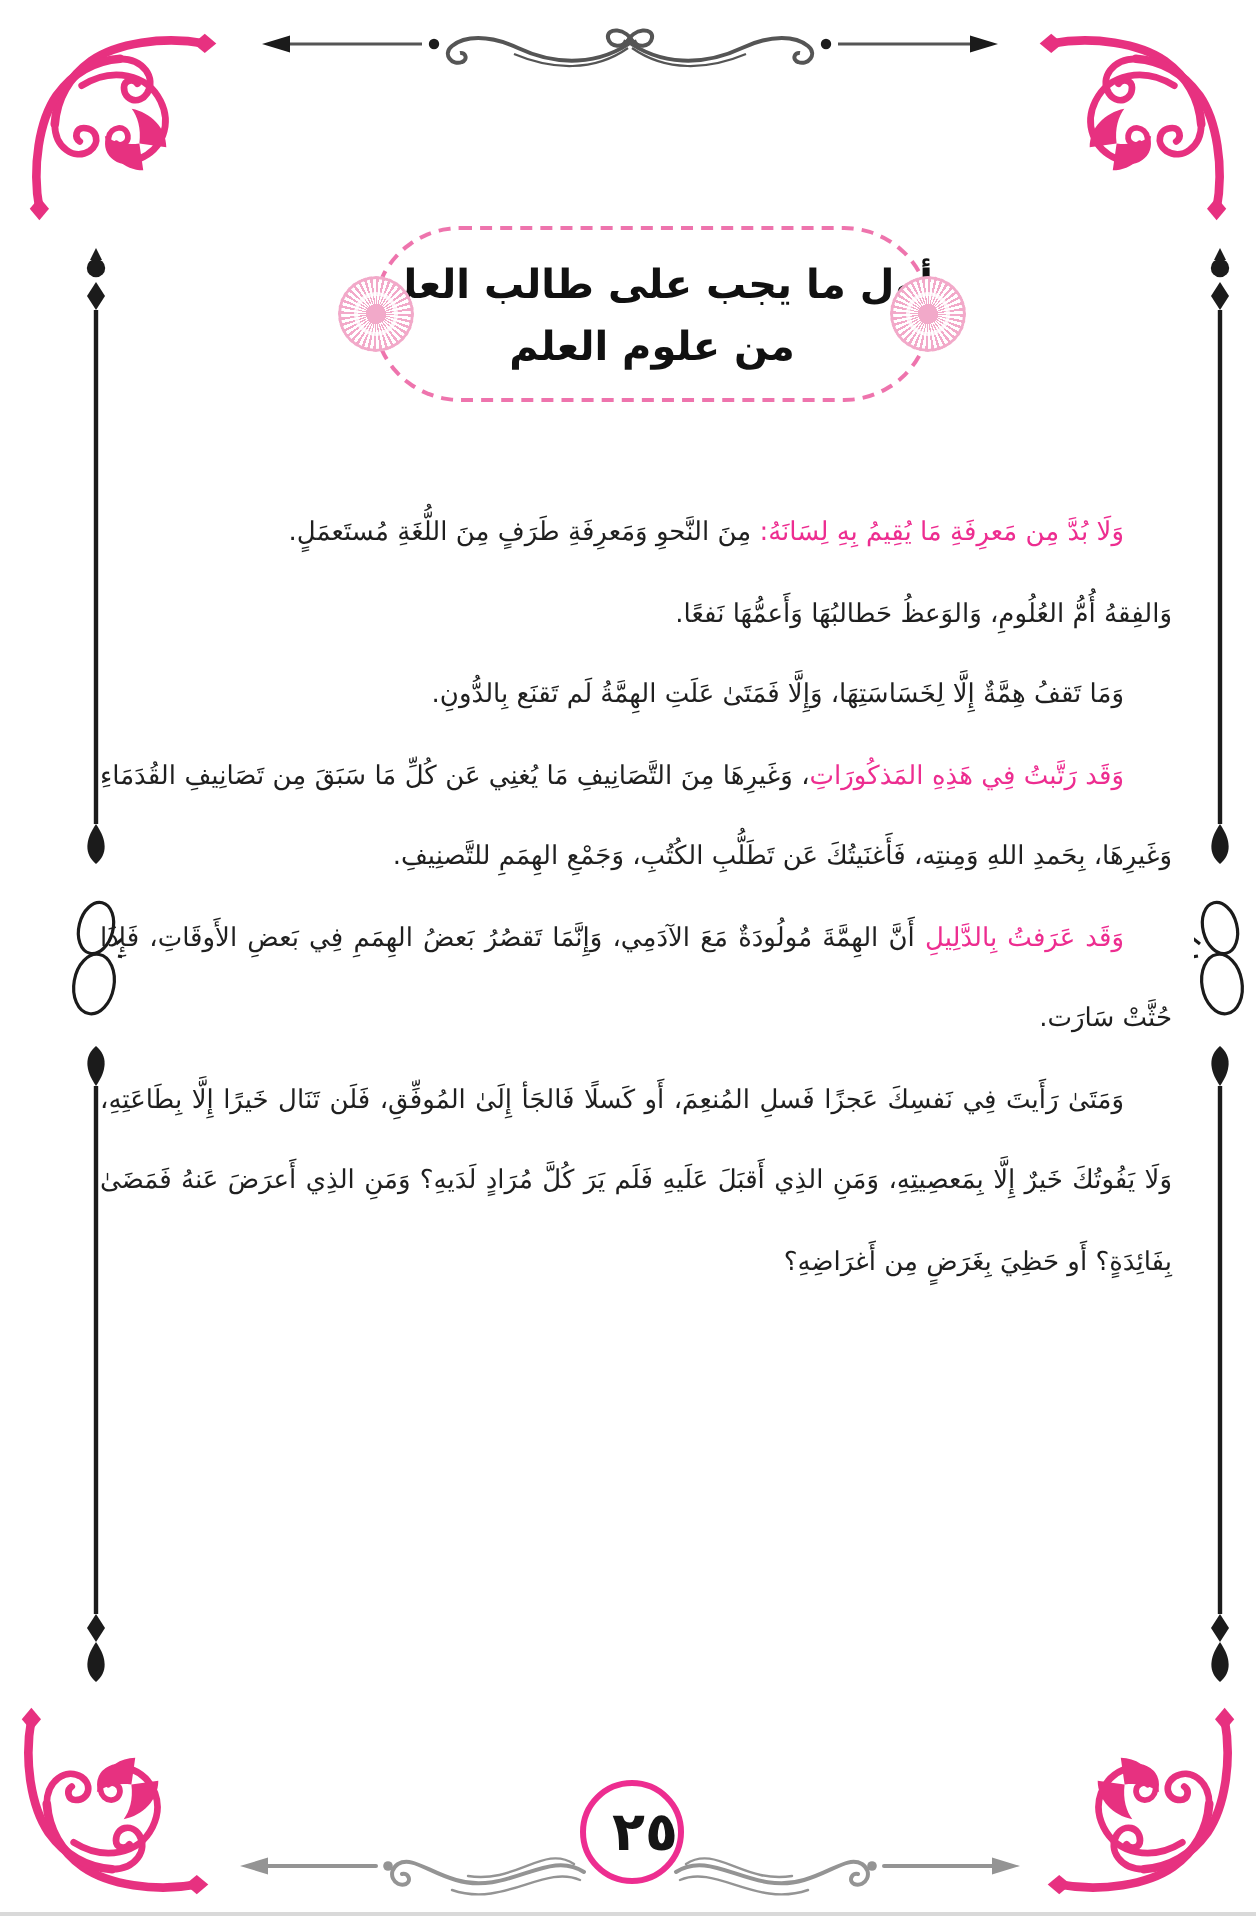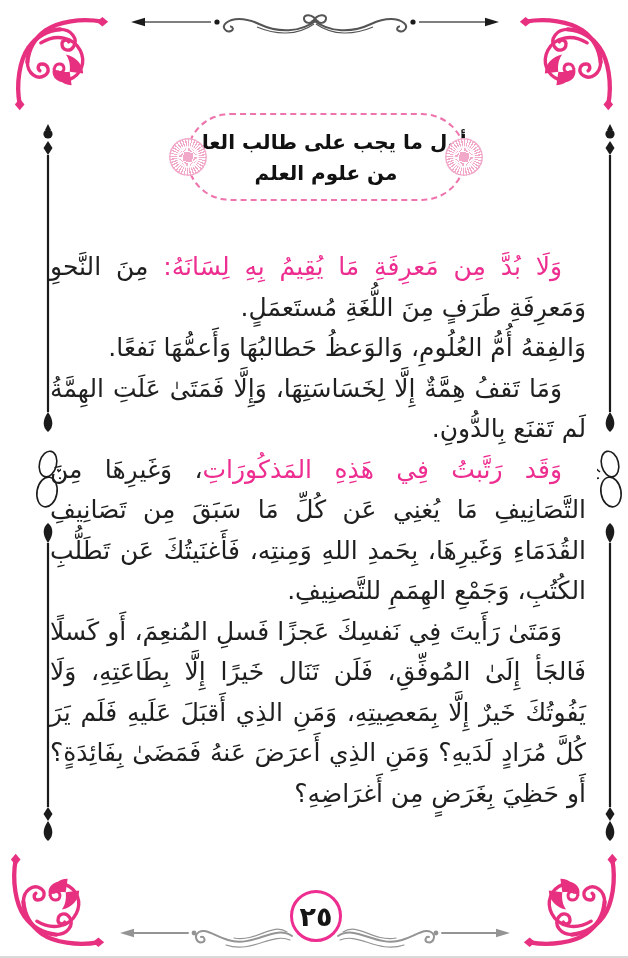--- a/index.html
+++ b/index.html
@@ -76,31 +76,31 @@
     content:"";position:absolute;inset:8px;border-radius:50%;
     border:2px solid rgba(255,255,255,.8);
   }
   .rosette.left{left:-19px;}
   .rosette.right{right:-19px;}
 
   
   .body-text{
     position:absolute;right:42px;left:50px;top:247px;
     direction:rtl;text-align:justify;
-    font-size:25px;line-height:40.5px;color:var(--text-ink);
+    font-size:13px;line-height:40.5px;color:var(--text-ink);
   }
   .para{margin:0;}
   .para.indent{text-indent:24px;}
   .seg.pink{color:var(--accent-pink);}
 
   
   .page-number-badge{
     position:absolute;left:290px;top:890px;width:52px;height:52px;
     border-radius:50%;border:3px solid var(--accent-pink);
-    background:#fff;display:flex;align-items:center;justify-content:center;
+    background:#fff;display:flex;align-items:center;justify-content:flex-end;
     z-index:2;
   }
   .page-number-badge span{
     font-size:27px;font-weight:bold;color:#151515;line-height:1;direction:rtl;
   }
 </style>
 </head>
 <body>
 
 <div class="page">
@@ -216,20 +216,21 @@
     <div class="title-line">أول ما يجب على طالب العلم</div>
     <div class="title-line">من علوم العلم</div>
     <span class="rosette right"></span>
   </div>
 
   <div class="body-text">
       <p class="para indent"><span class="seg pink">وَلَا بُدَّ مِن مَعرِفَةِ مَا يُقِيمُ بِهِ لِسَانَهُ: </span><span class="seg black">مِنَ النَّحوِ وَمَعرِفَةِ طَرَفٍ مِنَ اللُّغَةِ مُستَعمَلٍ.</span></p>
       <p class="para"><span class="seg black">وَالفِقهُ أُمُّ العُلُومِ، وَالوَعظُ حَطالبُهَا وَأَعمُّهَا نَفعًا.</span></p>
       <p class="para indent"><span class="seg black">وَمَا تَقفُ هِمَّةٌ إِلَّا لِخَسَاسَتِهَا، وَإِلَّا فَمَتَىٰ عَلَتِ الهِمَّةُ لَم تَقنَع بِالدُّونِ.</span></p>
       <p class="para indent"><span class="seg pink">وَقَد رَتَّبتُ فِي هَذِهِ المَذكُورَاتِ</span><span class="seg black">، وَغَيرِهَا مِنَ التَّصَانِيفِ مَا يُغنِي عَن كُلِّ مَا سَبَقَ مِن تَصَانِيفِ القُدَمَاءِ وَغَيرِهَا، بِحَمدِ اللهِ وَمِنتِه، فَأَغنَيتُكَ عَن تَطَلُّبِ الكُتُبِ، وَجَمْعِ الهِمَمِ للتَّصنِيفِ.</span></p>
+      <p class="para indent"><span class="seg pink">وَقَد عَرَفتُ بِالدَّلِيلِ </span><span class="seg black">أَنَّ الهِمَّةَ مُولُودَةٌ مَعَ الآدَمِي، وَإِنَّمَا تَقصُرُ بَعضُ الهِمَمِ فِي بَعضِ الأَوقَاتِ، فَإِذَا حُثَّتْ سَارَت.</span></p>
       <p class="para indent"><span class="seg black">وَمَتَىٰ رَأَيتَ فِي نَفسِكَ عَجزًا فَسلِ المُنعِمَ، أَو كَسلًا فَالجَأ إِلَىٰ المُوفِّقِ، فَلَن تَنَال خَيرًا إِلَّا بِطَاعَتِهِ، وَلَا يَفُوتُكَ خَيرٌ إِلَّا بِمَعصِيتِهِ، وَمَنِ الذِي أَقبَلَ عَلَيهِ فَلَم يَرَ كُلَّ مُرَادٍ لَدَيهِ؟ وَمَنِ الذِي أَعرَضَ عَنهُ فَمَضَىٰ بِفَائِدَةٍ؟ أَو حَظِيَ بِغَرَضٍ مِن أَغرَاضِهِ؟</span></p>
     </div>
 
   <svg class="footer-rule" width="628" height="56" viewBox="0 0 628 56">
     <defs>
       <g id="bf-side">
         <path class="g2" d="M338 34 C356 22 376 46 402 38 C416 34 424 26 431 30 C437 34 433 42 427 40 C424 38.5 426 34 429 35"></path>
         <path class="g1" d="M340 38 C358 30 378 52 404 43"></path>
         <path class="g1" d="M343 30 C358 20 372 40 396 36"></path>
         <circle class="g-fill" cx="436" cy="31" r="2.4"></circle>

